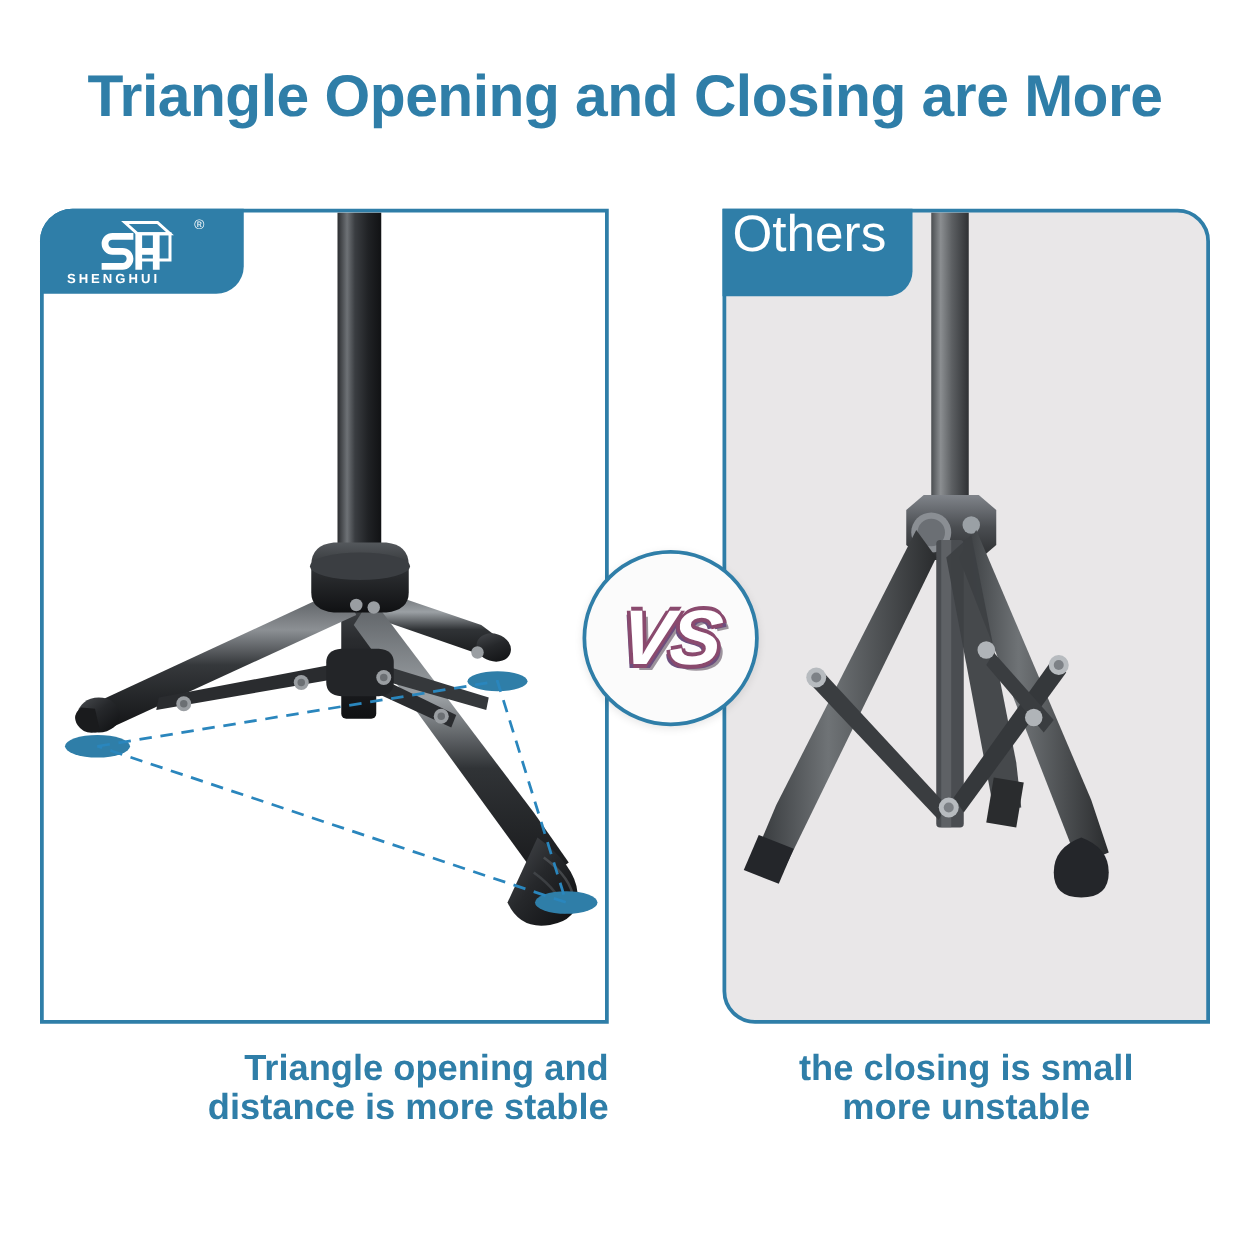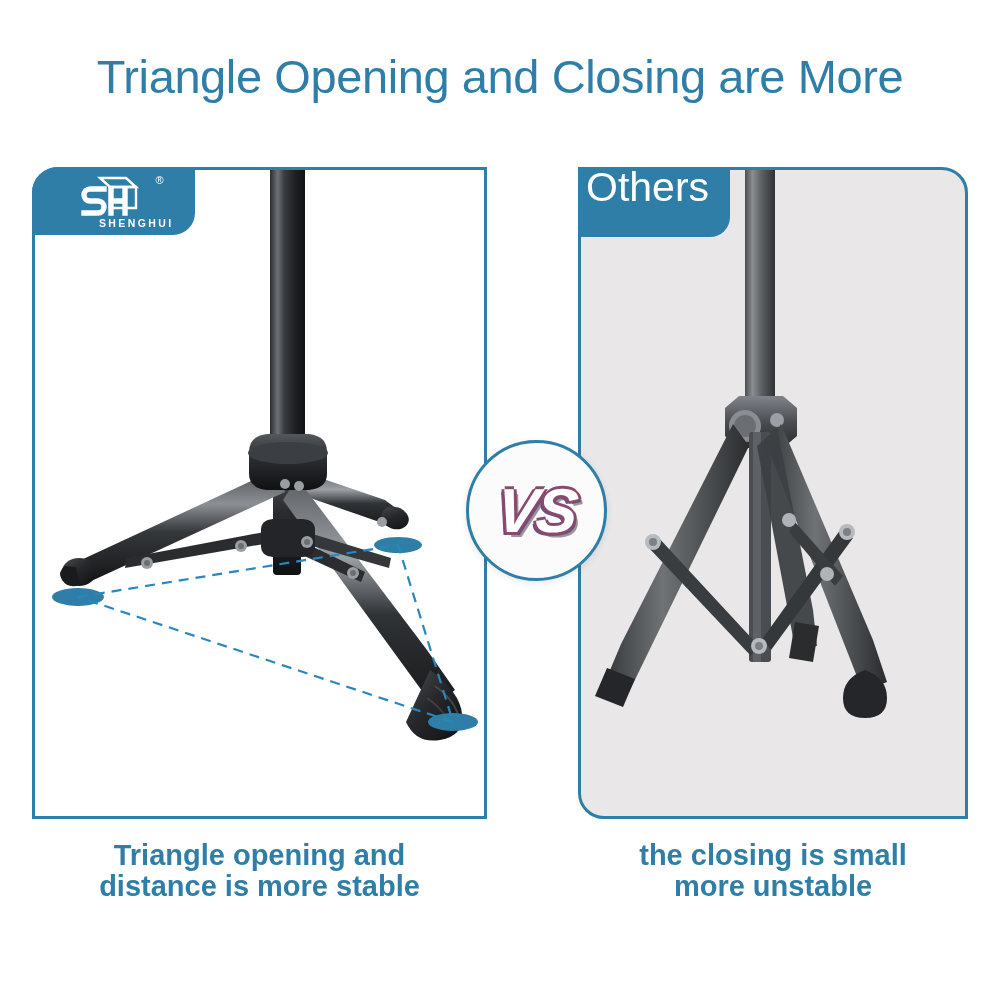--- a/index.html
+++ b/index.html
@@ -22,21 +22,21 @@
 
   
   .page-title {
     position: absolute;
     left: 0;
     top: 52px;
     width: 1000px;
     text-align: center;
     color: #2f7ea8;
     font-size: 47px;
-    font-weight: normal;
+    font-weight: bold;
     letter-spacing: -0.4px;
     line-height: 1.05;
     white-space: nowrap;
     font-family: "Liberation Sans", sans-serif;
   }
 
   
   .panel {
     position: absolute;
     box-sizing: border-box;
@@ -113,21 +113,21 @@
     top: 1px;
     color: #ffffff;
     font-size: 11px;
     line-height: 1;
   }
   .logo-word {
     position: absolute;
     left: 0;
     bottom: 0px;
     width: 120px;
-    text-align: right;
+    text-align: left;
     color: #ffffff;
     font-size: 10.5px;
     font-weight: bold;
     letter-spacing: 2.4px;
     line-height: 1;
   }
 
   
   .art {
     position: absolute;
@@ -173,21 +173,21 @@
   
   .caption {
     position: absolute;
     color: #2f7ea8;
     font-size: 29px;
     font-weight: bold;
     text-align: center;
     line-height: 1.08;
     font-family: "Liberation Sans", sans-serif;
   }
-  .caption-left  { left: 32px;  top: 840px; width: 455px; }
+  .caption-left  { left: 32px;  top: 840px; width: 455px; text-align: right; }
   .caption-right { left: 578px; top: 840px; width: 390px; }
   .caption .l2 { display: block; }
 </style>
 </head>
 <body>
 
 <div id="stage">
 
   <div class="page-title">Triangle Opening and Closing are More</div>
 

